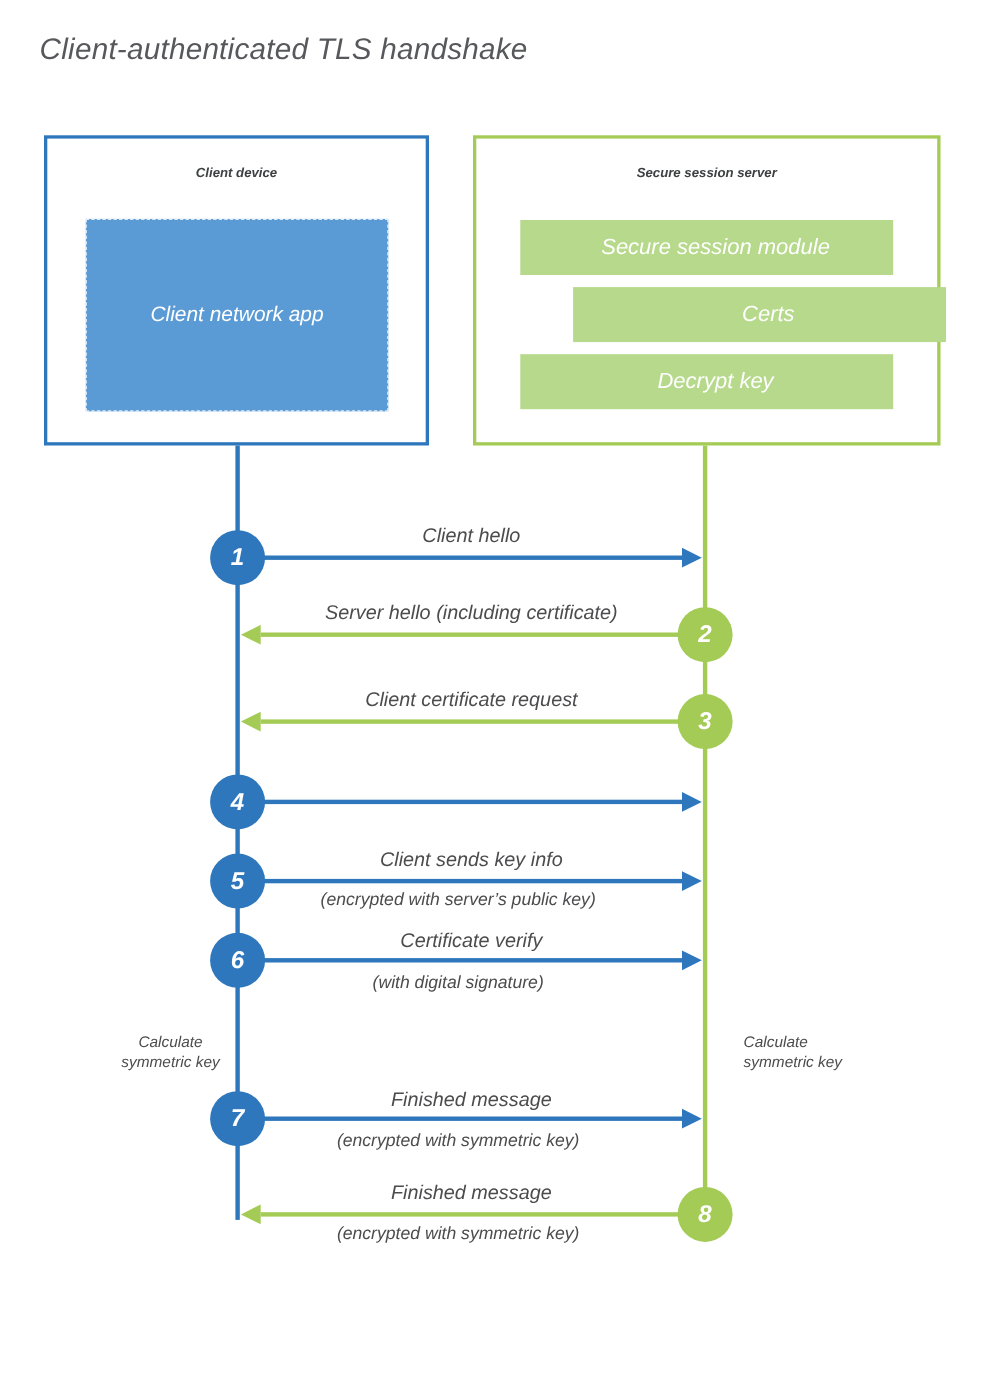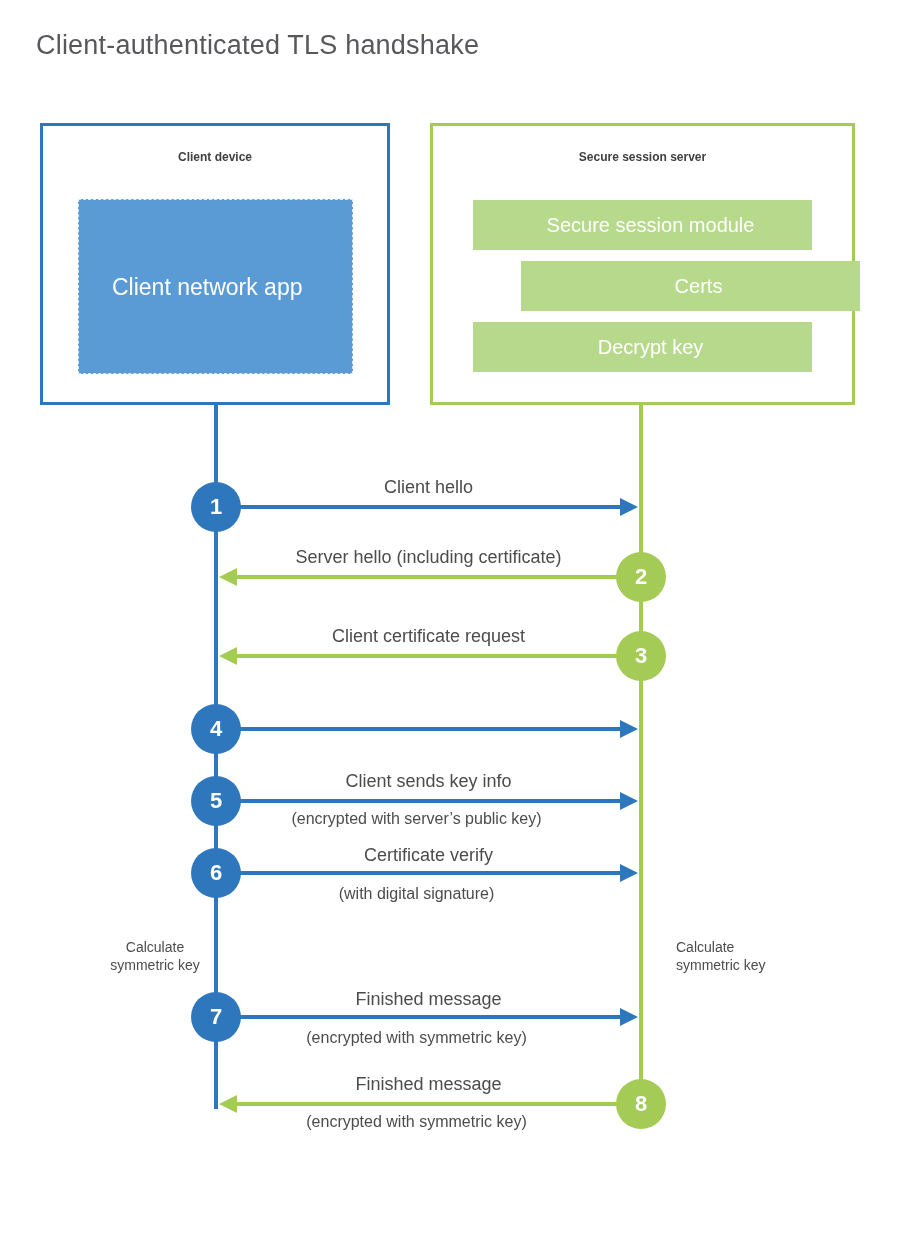--- a/index.html
+++ b/index.html
@@ -6,35 +6,35 @@
     --blue:#2e77bc;
     --blue-fill:#5b9bd5;
     --green:#a3cb55;
     --green-fill:#b6d98b;
     --text-dark:#3f4042;
     --text-gray:#4c4c4e;
     --title-gray:#57585b;
   }
   *{margin:0;padding:0;box-sizing:border-box;}
   body{background:#fff;font-family:"Liberation Sans",sans-serif;}
-  #stage{position:relative;width:900px;height:1256px;background:#ffffff;overflow:hidden;}
+  #stage{position:relative;width:900px;height:1256px;background:#ffffff;overflow:hidden;font-style:italic;}
 
   .page-title{position:absolute;left:36px;top:30px;font-size:27px;font-weight:300;
     color:var(--title-gray);letter-spacing:.2px;}
 
   
   .actor-box{position:absolute;top:123px;height:282px;background:#fff;}
   .client-box{left:40px;width:350px;border:3px solid var(--blue);}
   .server-box{left:430px;width:425px;border:3px solid var(--green);}
   .actor-title{position:absolute;left:0;right:0;top:24px;text-align:center;
     font-size:12px;font-weight:700;color:var(--text-dark);}
   .app-box{position:absolute;left:35px;top:73px;width:275px;height:175px;
     background:var(--blue-fill);border:1px dashed rgba(255,255,255,.8);
-    display:flex;align-items:center;justify-content:flex-start;text-align:center;
-    color:#fff;font-size:23px;line-height:28px;padding:0 33px;}
+    display:flex;align-items:center;justify-content:center;text-align:center;
+    color:#fff;font-size:19px;line-height:28px;padding:0 33px;}
   .bar{position:absolute;left:40px;width:339px;height:50px;background:var(--green-fill);
     color:#fff;font-size:20px;text-align:center;line-height:50px;padding-left:16px;}
   .bar1{top:74px;} .bar2{top:135px;margin-left:48px;} .bar3{top:196px;}
 
   
   .lifeline{position:absolute;top:405px;width:4px;}
   .lifeline.blue{left:214px;height:704px;background:var(--blue);}
   .lifeline.green{left:639px;height:699px;background:var(--green);}
 
   

